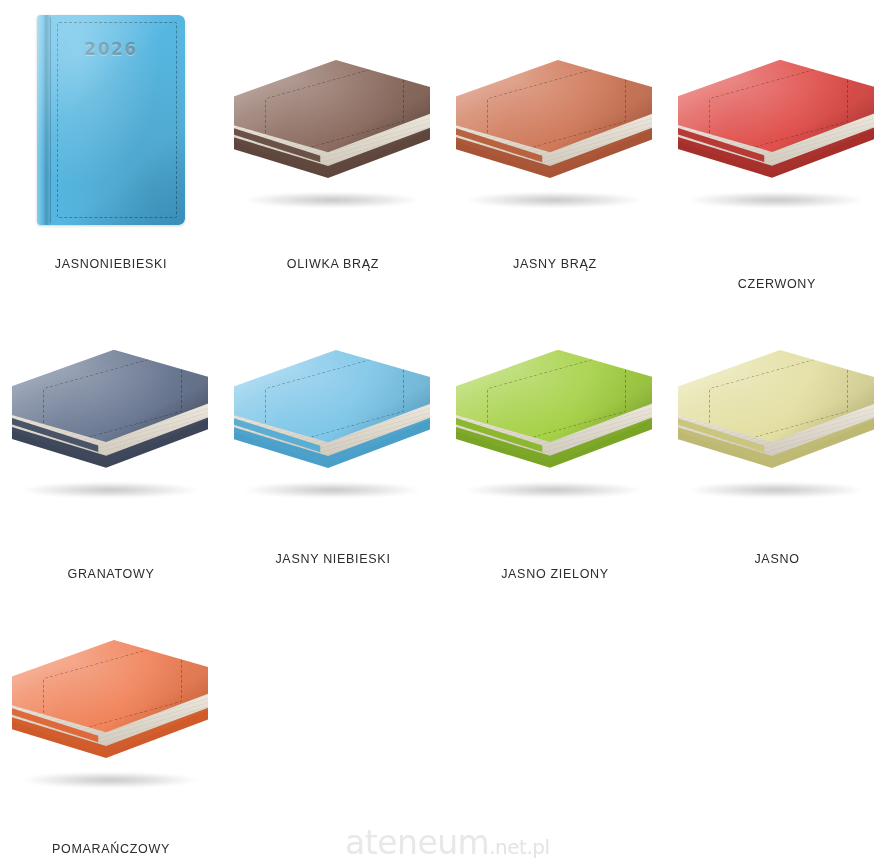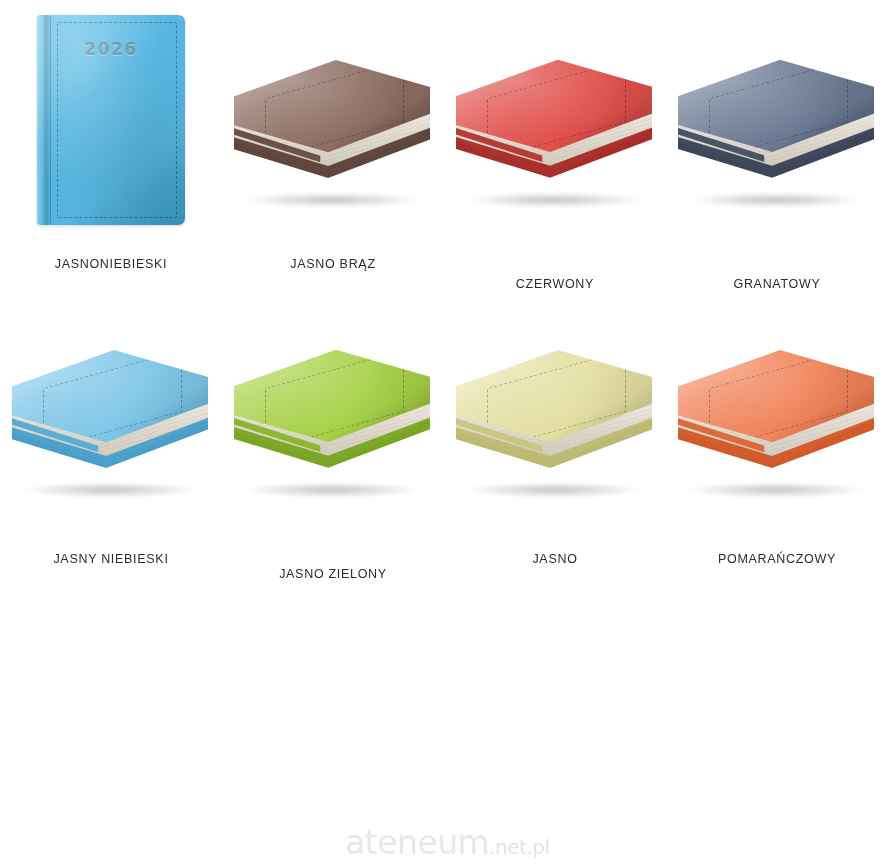--- a/index.html
+++ b/index.html
@@ -254,21 +254,39 @@
           <div class="paper-block"></div>
           <div class="paper-lines"></div>
           <div class="spine-edge" style="background: rgb(107, 82, 72);"></div>
           <div class="board-top">
             <div class="top-face" style="background: linear-gradient(152deg, rgb(162, 133, 122) 0%, rgb(141, 109, 97) 30%, rgb(141, 109, 97) 68%, rgb(95, 70, 61) 100%);"></div>
             <div class="top-sheen"></div>
             <div class="top-stitch"></div>
           </div>
         </div>
       </div>
-      <div class="color-label">JASNO BRĄZ</div>
+      <div class="color-label">OLIWKA BRĄZ</div>
+    </div>
+    <div class="swatch-cell row-1">
+      <div class="product-figure">
+        <div class="book3d">
+          <div class="shadow-blob"></div>
+          <div class="board-bottom" style="background: rgb(168, 84, 55);"></div>
+          <div class="board-lip" style="background: linear-gradient(rgb(185, 98, 63) 0%, rgb(168, 84, 55) 100%);"></div>
+          <div class="paper-block"></div>
+          <div class="paper-lines"></div>
+          <div class="spine-edge" style="background: rgb(185, 98, 63);"></div>
+          <div class="board-top">
+            <div class="top-face" style="background: linear-gradient(152deg, rgb(224, 151, 122) 0%, rgb(208, 122, 91) 30%, rgb(208, 122, 91) 68%, rgb(168, 84, 55) 100%);"></div>
+            <div class="top-sheen"></div>
+            <div class="top-stitch"></div>
+          </div>
+        </div>
+      </div>
+      <div class="color-label">JASNY BRĄZ</div>
     </div>
     <div class="swatch-cell row-2">
       <div class="product-figure">
         <div class="book3d">
           <div class="shadow-blob"></div>
           <div class="board-bottom" style="background: rgb(166, 47, 44);"></div>
           <div class="board-lip" style="background: linear-gradient(rgb(184, 58, 54) 0%, rgb(166, 47, 44) 100%);"></div>
           <div class="paper-block"></div>
           <div class="paper-lines"></div>
           <div class="spine-edge" style="background: rgb(184, 58, 54);"></div>

